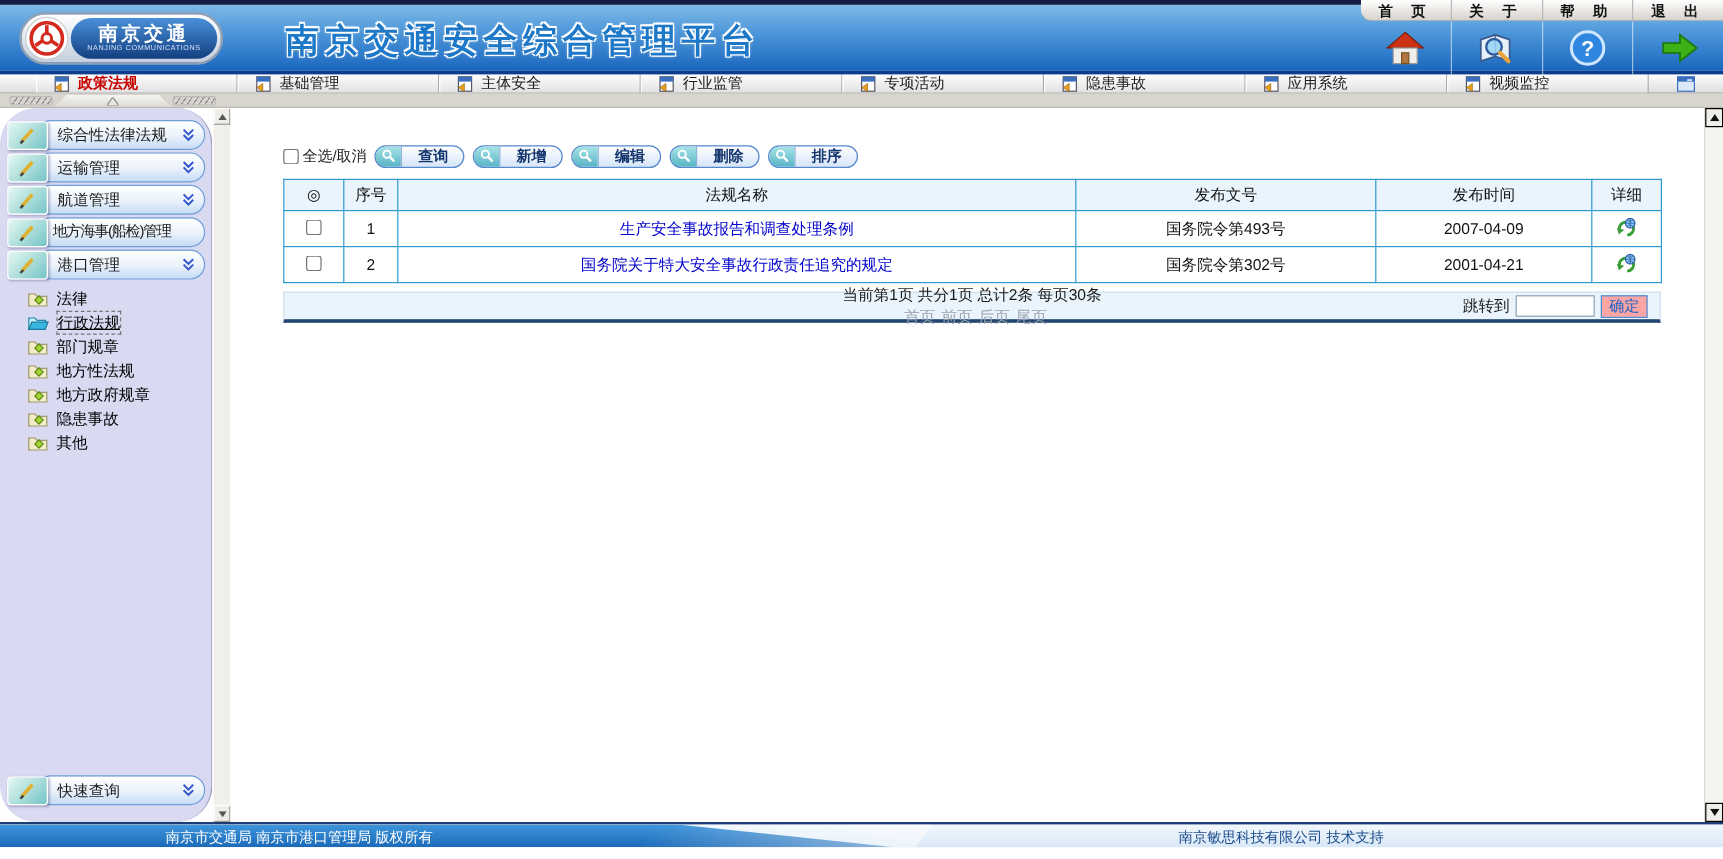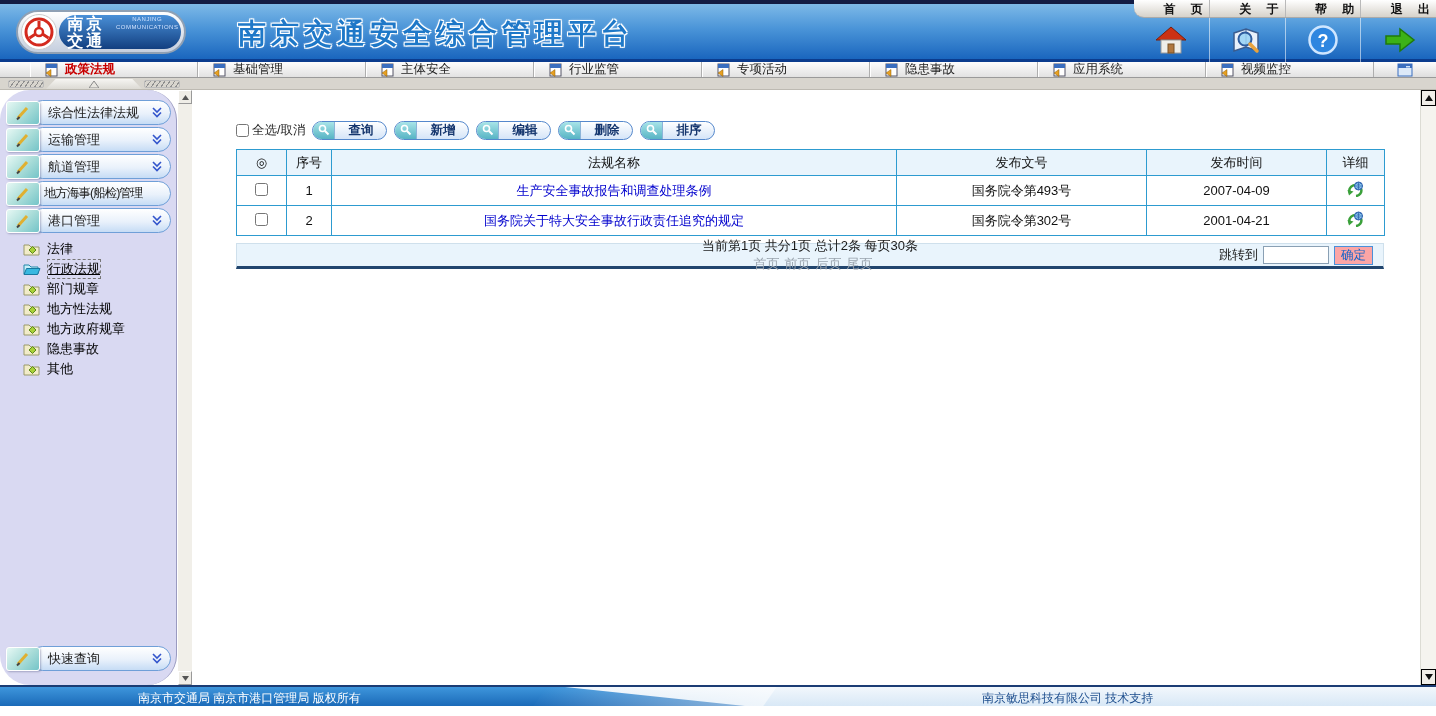--- a/index.html
+++ b/index.html
@@ -10,30 +10,30 @@
   .header { position:relative; height:62px;
     background:linear-gradient(#7db9e8 0%, #4a94d8 45%, #1a66be 100%);
     border-top:4px solid #121c44; border-bottom:3px solid #0b3c8e; }
   .logo-capsule { position:absolute; left:16px; top:6px; width:170px; height:44px;
     background:linear-gradient(#ffffff,#c4cede); border:2px solid #8fa0b4;
     border-radius:22px; display:flex; align-items:center; padding:3px; }
   .logo-emblem { width:36px; height:36px; border-radius:50%; background:#fff;
     border:1px solid #ccc; display:flex; align-items:center; justify-content:center; flex:0 0 36px; }
   .logo-textbox { flex:1; height:34px; margin-left:2px; border-radius:17px;
     background:linear-gradient(#4a90d8,#123f80); color:#fff; text-align:center;
-    display:flex; flex-direction:row; justify-content:center; }
+    display:flex; flex-direction:column; justify-content:center; }
   .logo-text { font-size:16px; font-weight:bold; letter-spacing:3px; line-height:17px; }
   .logo-sub { font-size:6px; color:#cfe2ff; letter-spacing:.5px; line-height:8px; }
   .main-title { position:absolute; left:238px; top:11px; font-size:28px; font-weight:bold;
     letter-spacing:5px; color:#1e78c8;
     text-shadow:-1px -1px 0 #fff,1px -1px 0 #fff,-1px 1px 0 #fff,1px 1px 0 #fff,0 0 3px #fff; }
   .top-right { position:absolute; top:-4px; right:0; width:302px; height:66px; }
   .menu-labels { display:flex; height:18px; background:linear-gradient(#ffffff,#d6d2ca);
     border-bottom:1px solid #aaa; border-radius:0 0 0 10px; }
-  .menu-label { flex:1; text-align:right; font-size:12px; font-weight:bold; color:#111;
+  .menu-label { flex:1; text-align:center; font-size:12px; font-weight:bold; color:#111;
     line-height:18px; letter-spacing:6px; border-left:1px solid #b9b9b9; cursor:pointer; }
   .menu-icons { display:flex; height:44px; }
   .menu-ic { flex:1; display:flex; align-items:center; justify-content:center;
     border-left:1px solid rgba(255,255,255,.55); cursor:pointer; }
 
   
   .tabstrip { display:flex; height:16px; background:linear-gradient(#fdfdfd,#dedede);
     border-bottom:1px solid #9a9a9a; padding-left:30px; }
   .tab { width:168px; display:flex; align-items:center; gap:7px; padding-left:14px;
     border-right:1px solid #aeaeae; border-left:1px solid #fff; font-size:12.5px;

